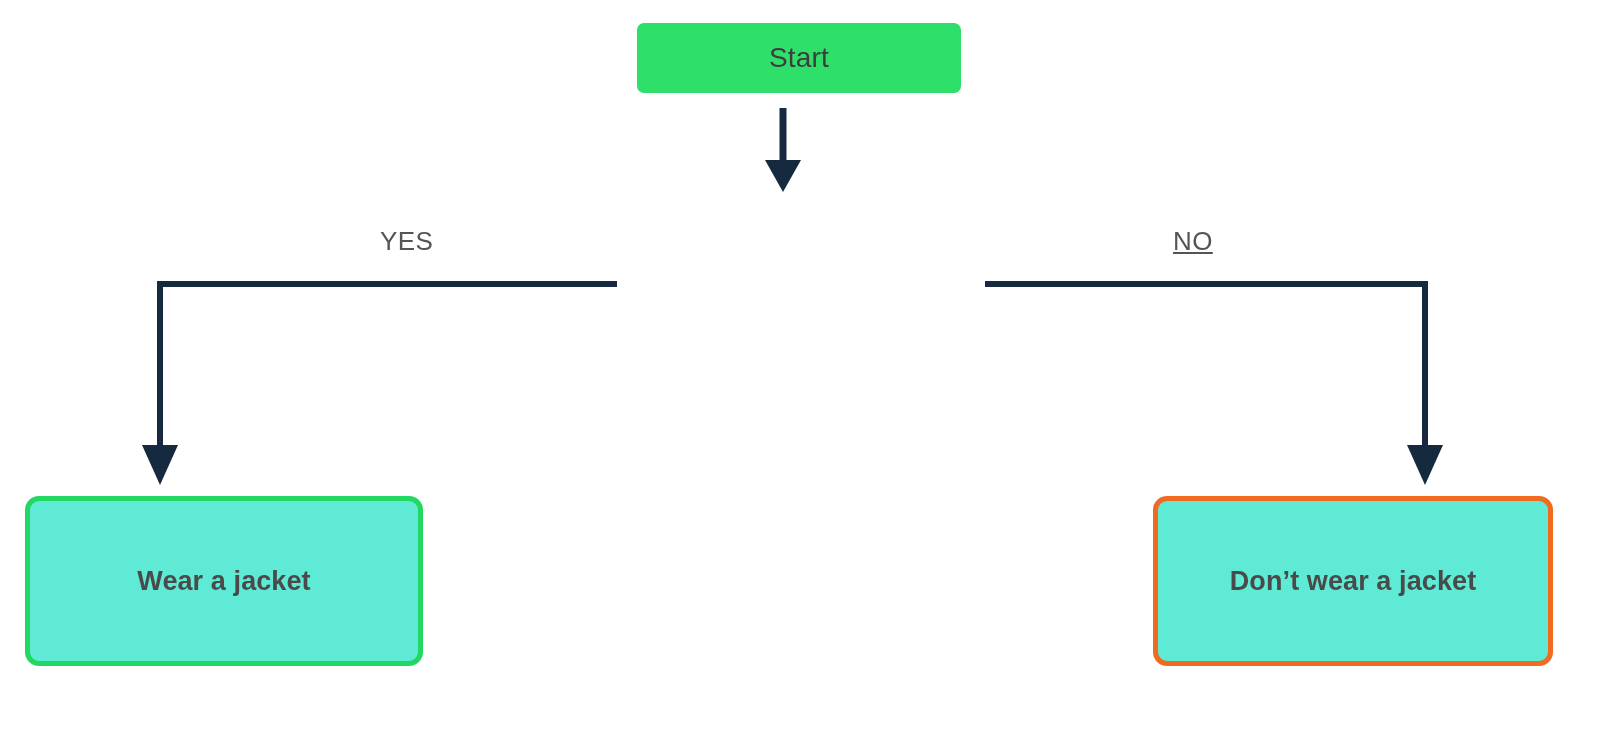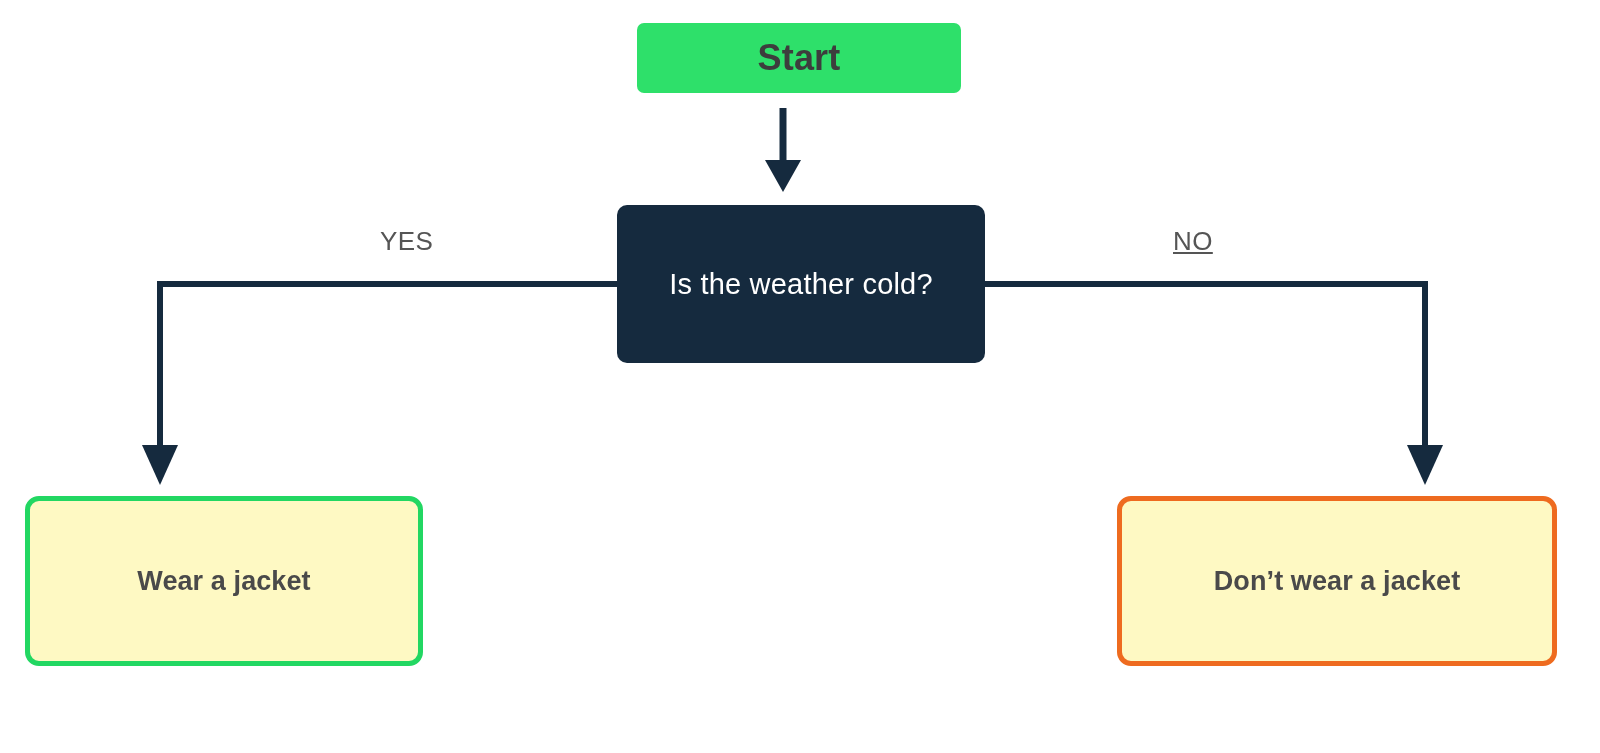--- a/index.html
+++ b/index.html
@@ -38,22 +38,22 @@
   #node-start {
     left: 637px;
     top: 23px;
     width: 324px;
     height: 70px;
     background: #2ee06a;
     border-radius: 7px;
   }
   #node-start .node-label {
     color: #3d3d3d;
-    font-size: 36px;
-    font-weight: 700;
+    font-size: 28px;
+    font-weight: 400;
     letter-spacing: 0.2px;
   }
 
   
   #node-decision {
     left: 617px;
     top: 205px;
     width: 368px;
     height: 158px;
     background: #152a3e;
@@ -63,40 +63,40 @@
     color: #ffffff;
     font-size: 29px;
     font-weight: 400;
     letter-spacing: 0.2px;
   }
 
   
   .node-outcome {
     top: 496px;
     height: 170px;
-    background: #fef9c3;
+    background: #5eead4;
     border-style: solid;
     border-width: 5px;
     border-radius: 14px;
     text-align: right;
   }
   .node-outcome .node-label {
     color: #4a4a4a;
     font-size: 27px;
     font-weight: bold;
     letter-spacing: 0.1px;
   }
   #node-yes-outcome {
     left: 25px;
     width: 398px;
     border-color: #22d762;
   }
   #node-no-outcome {
-    left: 1117px;
-    width: 440px;
+    left: 1153px;
+    width: 400px;
     border-color: #ee6b1f;
   }
 
   
   .edge-label {
     position: absolute;
     color: #555555;
     font-size: 26px;
     font-weight: 400;
     letter-spacing: 0.4px;
@@ -133,23 +133,20 @@
     <g>
       <path d="M 985 284 L 1425 284 L 1425 447" fill="none" stroke="#152a3e" stroke-width="6" stroke-linecap="butt" stroke-linejoin="miter"></path>
       <polygon points="1407,445 1443,445 1425,485" fill="#152a3e"></polygon>
     </g>
   </svg>
 
   <div class="node" id="node-start">
     <span class="node-label">Start</span>
   </div>
 
-  <div class="node" id="node-decision">
-    <span class="node-label">Is the weather cold?</span>
-  </div>
 
   <div class="node node-outcome" id="node-yes-outcome">
     <span class="node-label">Wear a jacket</span>
   </div>
 
   <div class="node node-outcome" id="node-no-outcome">
     <span class="node-label">Don’t wear a jacket</span>
   </div>
 
   <span class="edge-label" id="edge-label-yes">YES</span>

